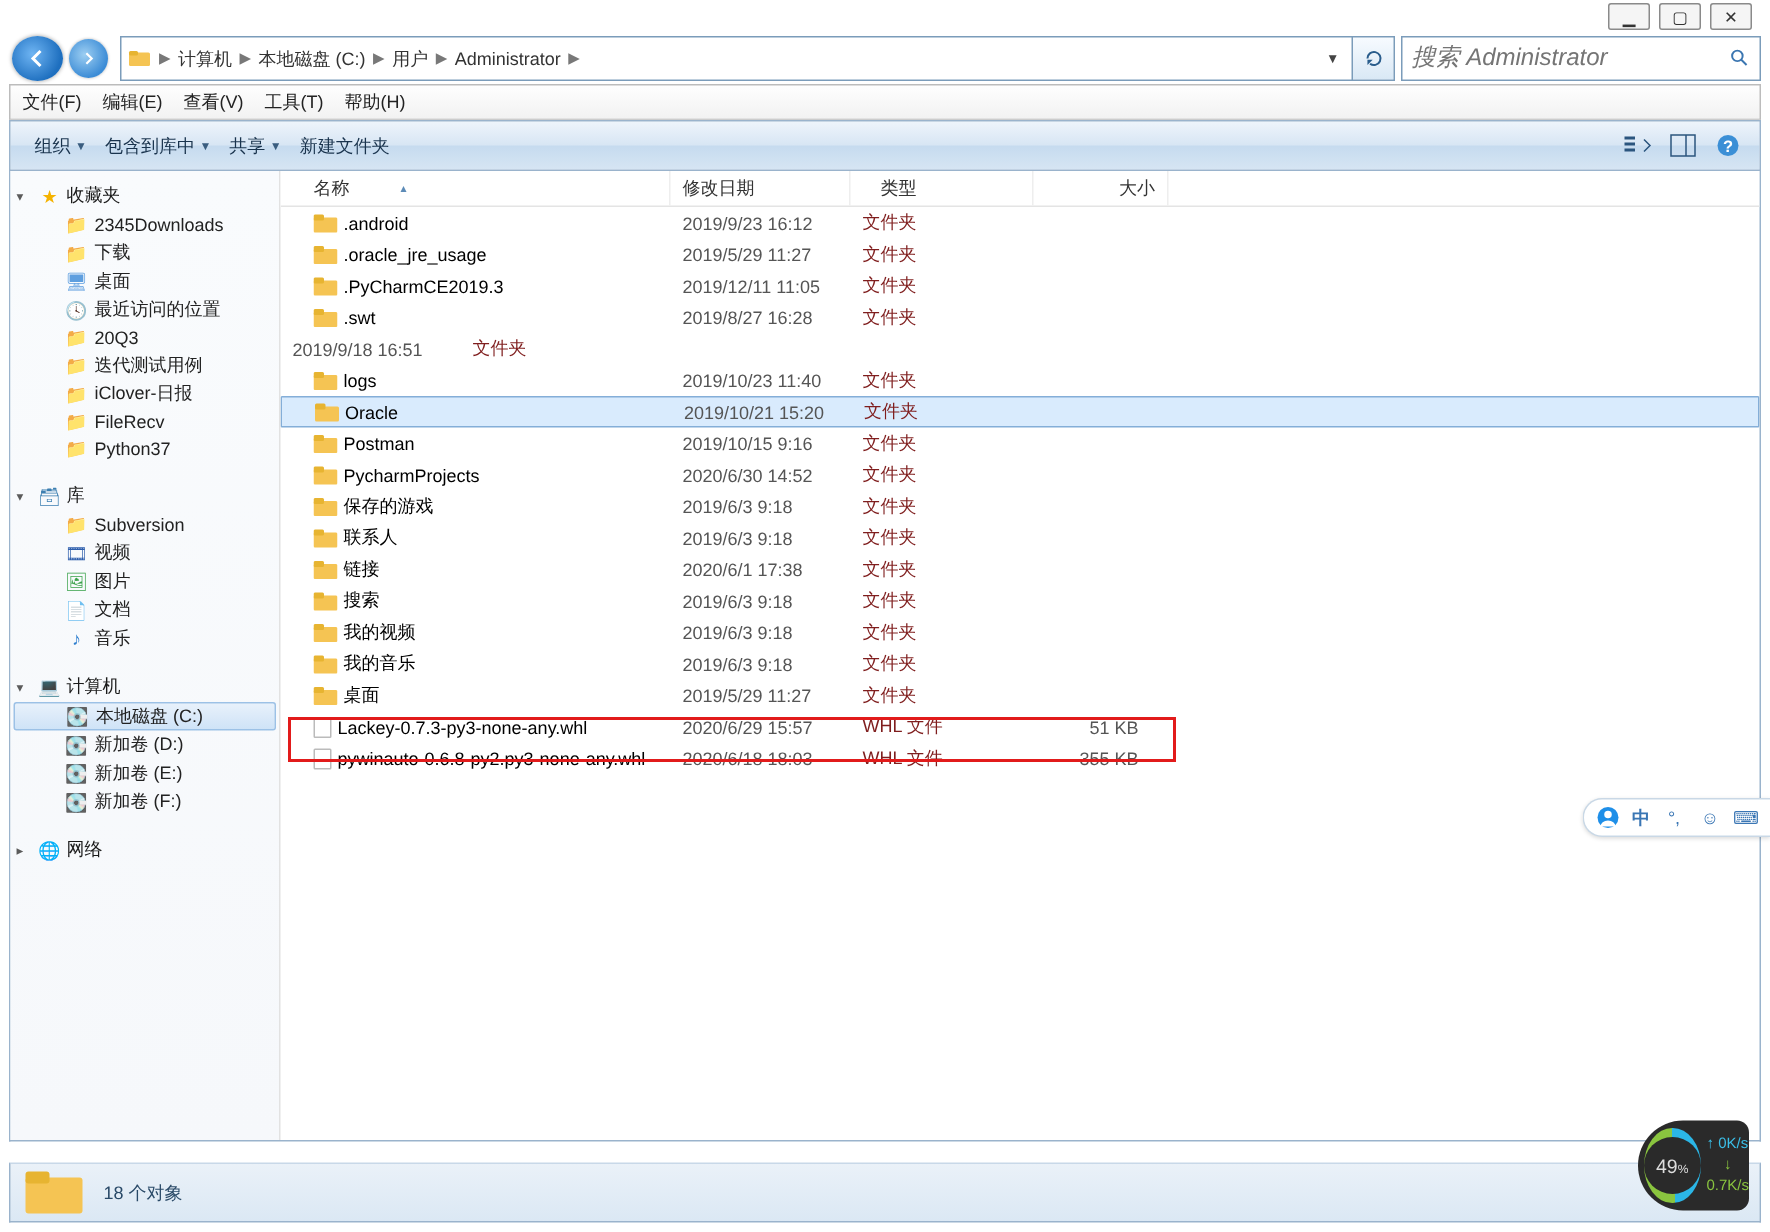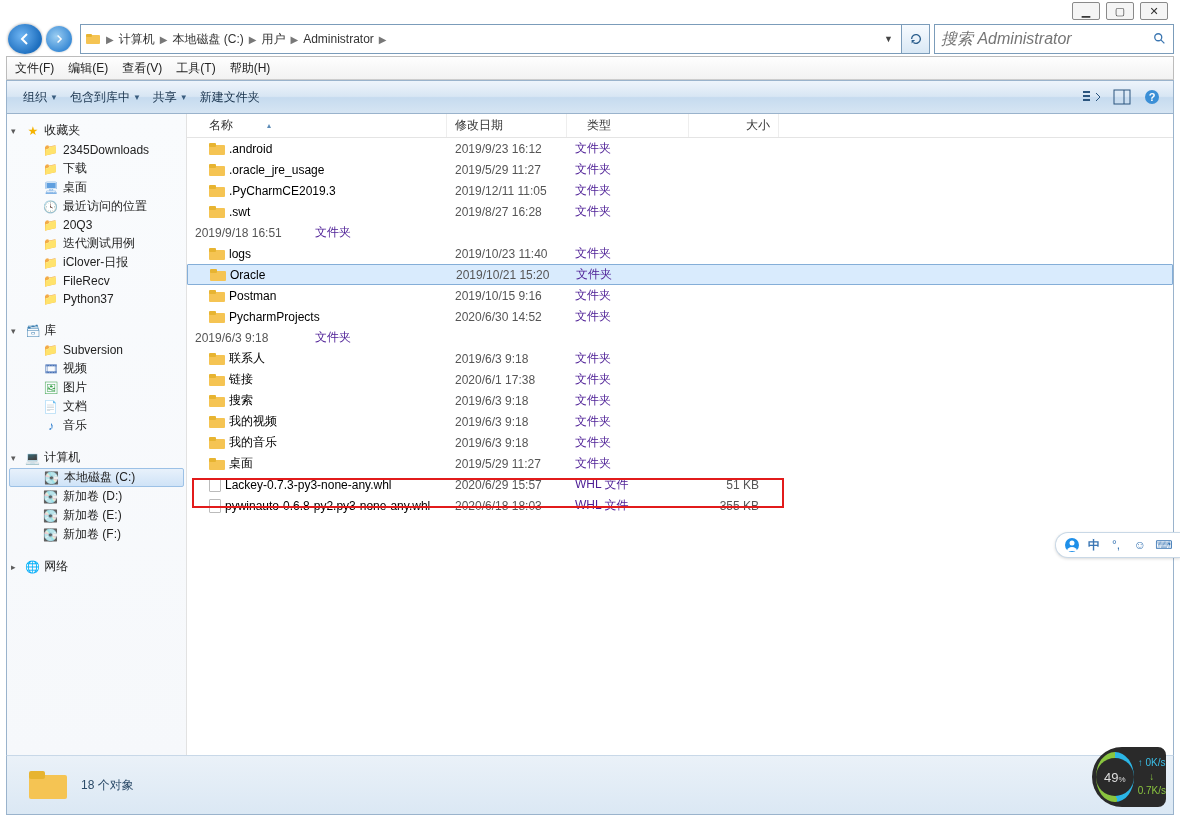--- a/index.html
+++ b/index.html
@@ -67,30 +67,30 @@
 .col-date { width: 120px; }
 .col-type { width: 110px; margin-left: 12px; }
 .col-size { width: 90px; justify-content: flex-end; text-align: right; }
 .sort-tri { font-size: 8px; color: #5c8bb7; margin-left: 30px; }
 
 .row { display: flex; height: 21px; align-items: center; font-size: 12px; color: #000; }
 .row.selected { background: #d9ebfd; border: 1px solid #84aed8; border-radius:1px; }
 .row .cell { padding: 0 8px; }
 .row .cname { width: 260px; display:flex; align-items:center; gap:4px; padding-left: 22px; color:#000; }
 .row .cdate { width: 120px; color:#555; }
-.row .ctype { width: 110px; color:#4c1d95; }
+.row .ctype { width: 110px; color:#7f1d1d; }
 .row .csize { width: 90px; text-align: right; color:#555; }
 .ficon { width:16px; height:16px; display:inline-flex; align-items:center; justify-content:center; font-size:12px; }
 .ficon.folder { color:#e7b431; }
 .ficon.file { color:#aaa; border:1px solid #bbb; border-radius:1px; width:12px; height:14px; background:#fff; }
 
 .highlight-box { position:absolute; border: 2px solid #e21b1b; pointer-events:none; }
 
 
-.statusbar { position:absolute; left:6px; right:6px; bottom:6px; height:60px; border:1px solid #9ab3cc; border-top:1px solid #c8d8e8; background: linear-gradient(#eaf1f8,#dbe8f4); display:flex; align-items:center; padding:0 20px; font-size:12px; color:#2a4a68; gap:12px; }
+.statusbar { position:absolute; left:6px; right:6px; bottom:6px; height:40px; border:1px solid #9ab3cc; border-top:1px solid #c8d8e8; background: linear-gradient(#eaf1f8,#dbe8f4); display:flex; align-items:center; padding:0 8px; font-size:12px; color:#2a4a68; gap:12px; }
 .statusbar .big-folder { font-size:34px; color:#f0c24a; }
 
 
 .speed-widget { position:absolute; bottom:14px; right:14px; width:74px; height:60px; border-radius:30px 8px 8px 30px; background:#2a2a2a; color:#ddd; font-size:10px; display:flex; align-items:center; padding-left:4px; }
 .speed-ring { width:50px; height:50px; border-radius:50%; background: conic-gradient(#2bb6e6 0 176deg, #8ac53f 176deg 360deg); display:flex; align-items:center; justify-content:center; position:relative; }
 .speed-ring::after { content:""; position:absolute; width:38px; height:38px; background:#2a2a2a; border-radius:50%; }
 .speed-val { position:relative; z-index:1; font-size:13px; }
 .speed-sub { font-size:8px; }
 .speed-rates { margin-left:4px; line-height:1.4; }
 .rate-up { color:#3bbfe8; }
@@ -425,20 +425,29 @@
                 <rect x="0" y="1" width="7" height="4" rx="1" fill="#e7b431"></rect>
               </svg>
             </span>
             <span>PycharmProjects</span>
           </div>
           <div class="cell cdate">2020/6/30 14:52</div>
           <div class="cell ctype">文件夹</div>
           <div class="cell csize"></div>
         </div>
         <div class="row">
+          <div class="cell cname">
+            <span class="ficon folder">
+              <svg width="16" height="14" viewBox="0 0 16 14">
+                <rect x="0" y="3" width="16" height="10" rx="1" fill="#f5c453"></rect>
+                <rect x="0" y="1" width="7" height="4" rx="1" fill="#e7b431"></rect>
+              </svg>
+            </span>
+            <span>保存的游戏</span>
+          </div>
           <div class="cell cdate">2019/6/3 9:18</div>
           <div class="cell ctype">文件夹</div>
           <div class="cell csize"></div>
         </div>
         <div class="row">
           <div class="cell cname">
             <span class="ficon folder">
               <svg width="16" height="14" viewBox="0 0 16 14">
                 <rect x="0" y="3" width="16" height="10" rx="1" fill="#f5c453"></rect>
                 <rect x="0" y="1" width="7" height="4" rx="1" fill="#e7b431"></rect>

